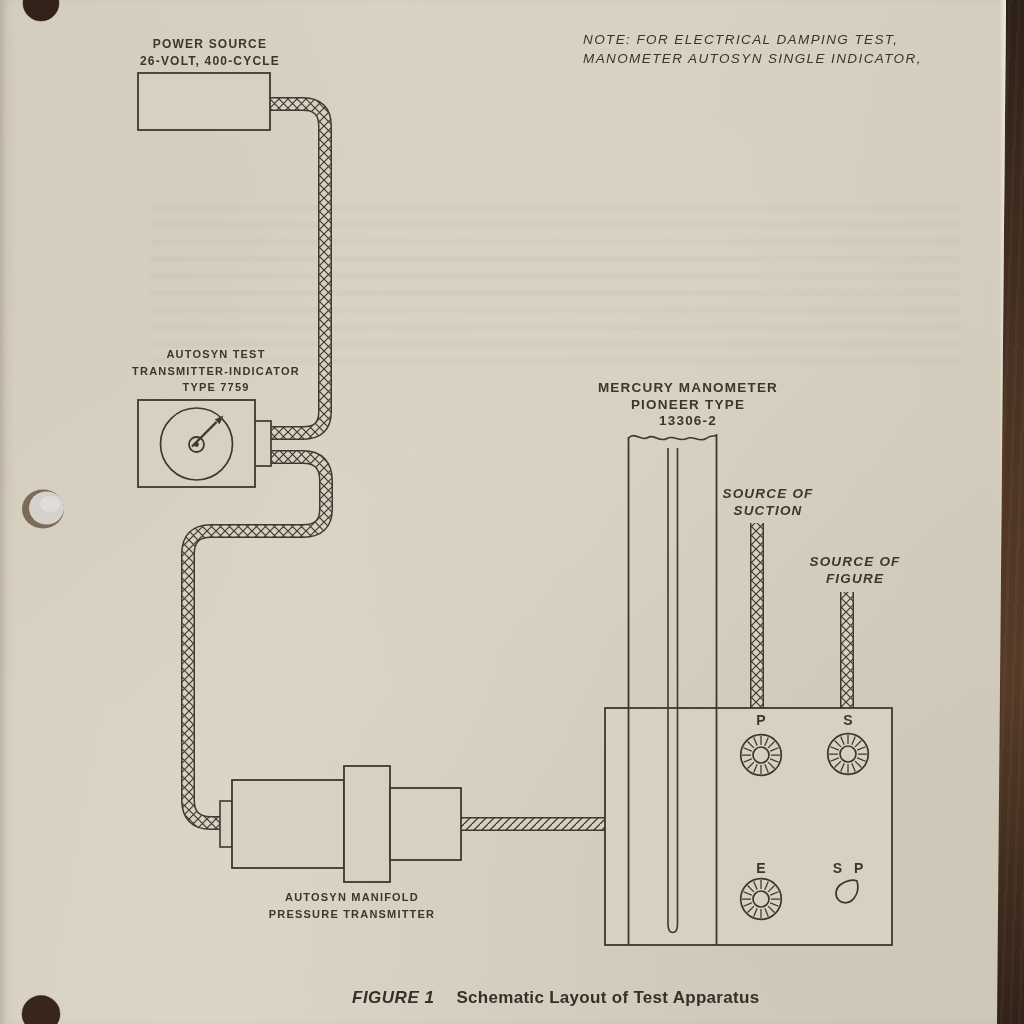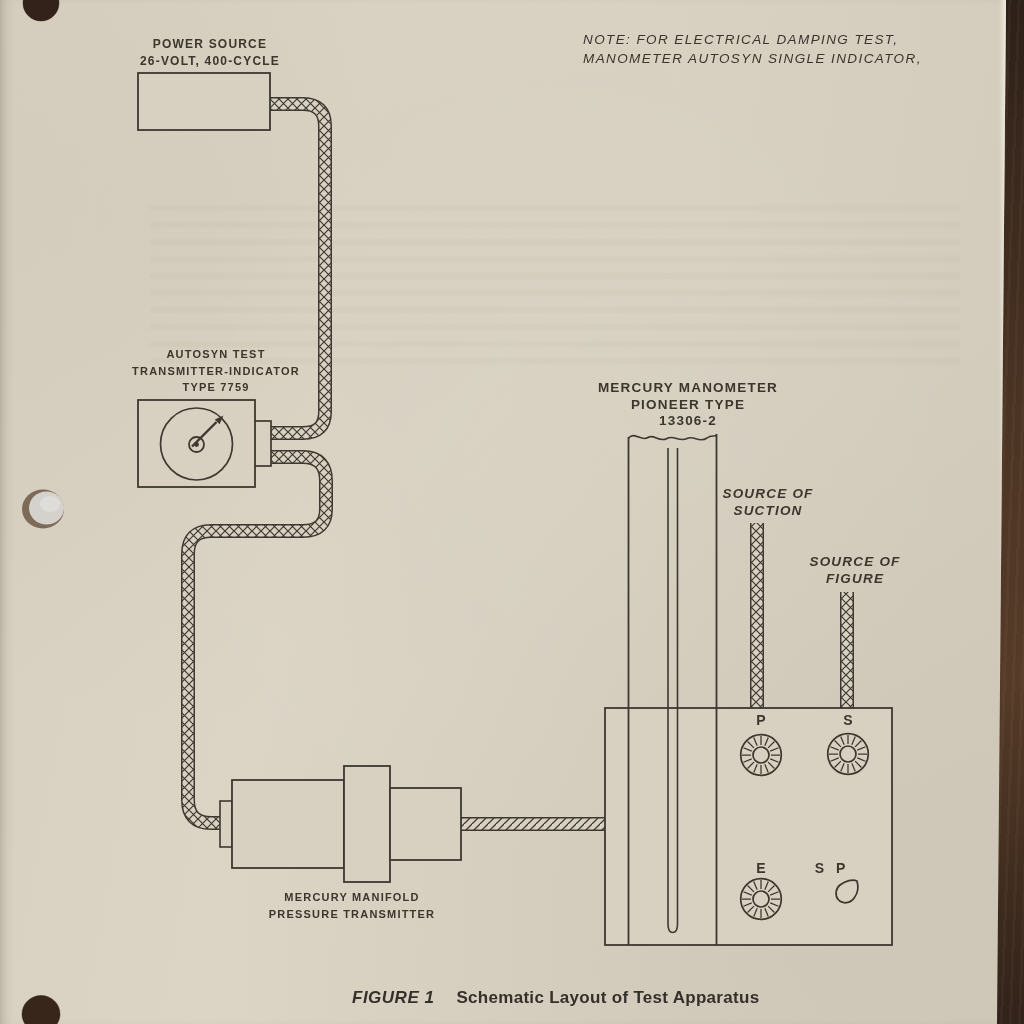--- a/index.html
+++ b/index.html
@@ -159,26 +159,26 @@
     <div>SOURCE OF</div>
     <div>SUCTION</div>
   </div>
 
   <div class="lbl it" style="left:775px;top:554px;width:160px;font-size:13.5px;">
     <div>SOURCE OF</div>
     <div>FIGURE</div>
   </div>
 
   <div class="lbl" style="left:247px;top:889px;width:210px;">
-    <div>MERCURY MANIFOLD</div>
+    <div>AUTOSYN MANIFOLD</div>
     <div>PRESSURE TRANSMITTER</div>
   </div>
 
   <div class="knobletter" style="left:746px;top:712px;width:30px;">P</div>
   <div class="knobletter" style="left:833px;top:712px;width:30px;">S</div>
   <div class="knobletter" style="left:746px;top:860px;width:30px;">E</div>
-  <div class="knobletter sp" style="left:808px;top:860px;width:44px;">S P</div>
+  <div class="knobletter sp" style="left:826px;top:860px;width:44px;">S P</div>
 
   <div class="caption">
     <span class="fig">FIGURE 1</span>
     <span class="ttl">Schematic Layout of Test Apparatus</span>
   </div>
 </div>
 
 </body></html>

